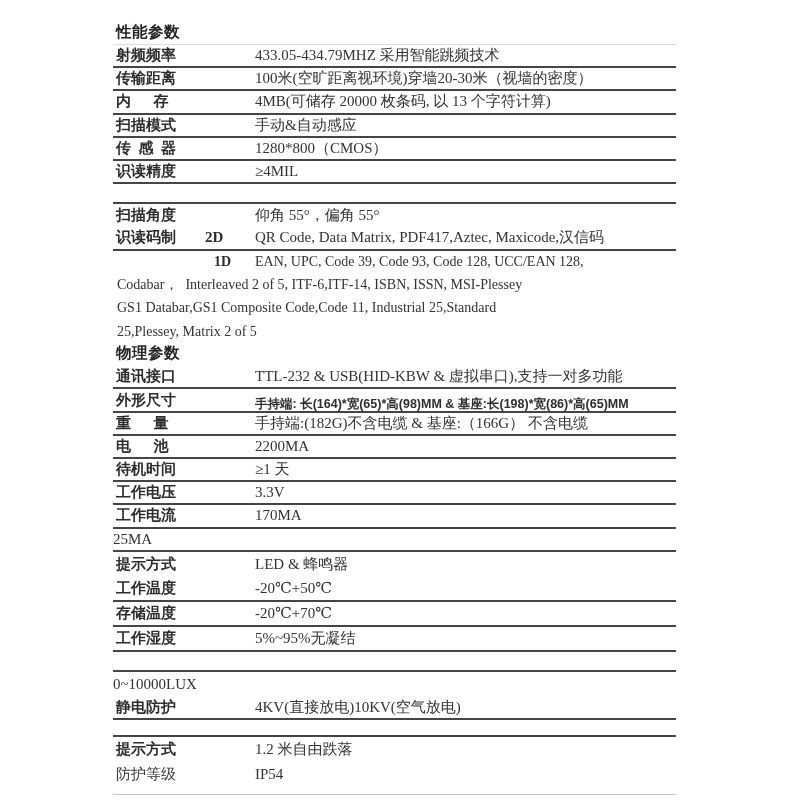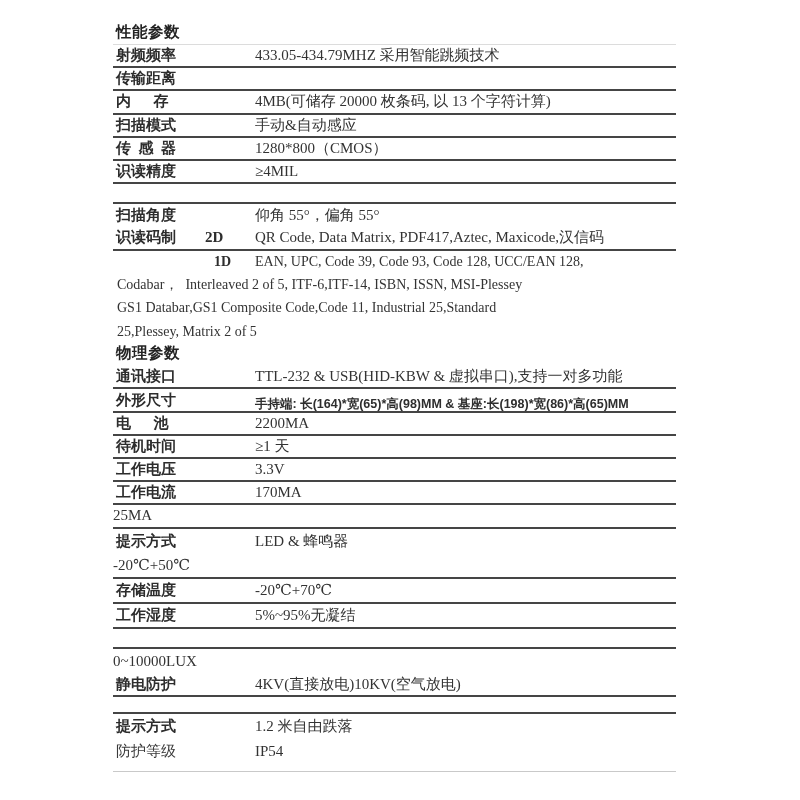--- a/index.html
+++ b/index.html
@@ -44,20 +44,21 @@
   <div class="doc" id="doc">
       <div class="heading underline-light">
         <span>性能参数</span>
       </div>
       <div class="row line">
         <span class="label">射频频率</span>
         <span class="value">433.05-434.79MHZ 采用智能跳频技术</span>
       </div>
       <div class="row line">
         <span class="label">传输距离</span>
+        <span class="value">100米(空旷距离视环境)穿墙20-30米（视墙的密度）</span>
       </div>
       <div class="row line">
         <span class="label">内      存</span>
         <span class="value">4MB(可储存 20000 枚条码, 以 13 个字符计算)</span>
       </div>
       <div class="row line">
         <span class="label">扫描模式</span>
         <span class="value">手动&amp;自动感应</span>
       </div>
       <div class="row line">
@@ -87,20 +88,24 @@
       </div>
       <div class="row line">
         <span class="label">通讯接口</span>
         <span class="value">TTL-232 &amp; USB(HID-KBW &amp; 虚拟串口),支持一对多功能</span>
       </div>
       <div class="row line sans-value">
         <span class="label">外形尺寸</span>
         <span class="value">手持端: 长(164)*宽(65)*高(98)MM &amp; 基座:长(198)*宽(86)*高(65)MM</span>
       </div>
       <div class="row line">
+        <span class="label">重      量</span>
+        <span class="value">手持端:(182G)不含电缆 &amp; 基座:（166G） 不含电缆</span>
+      </div>
+      <div class="row line">
         <span class="label">电      池</span>
         <span class="value">2200MA</span>
       </div>
       <div class="row line">
         <span class="label">待机时间</span>
         <span class="value">≥1 天</span>
       </div>
       <div class="row line">
         <span class="label">工作电压</span>
         <span class="value">3.3V</span>
@@ -110,20 +115,21 @@
         <span class="value">170MA</span>
       </div>
       <div class="row line">
         <span class="value">25MA</span>
       </div>
       <div class="row tall">
         <span class="label">提示方式</span>
         <span class="value">LED &amp; 蜂鸣器</span>
       </div>
       <div class="row line tall">
+        <span class="label">工作温度</span>
         <span class="value">-20℃+50℃</span>
       </div>
       <div class="row line tall">
         <span class="label">存储温度</span>
         <span class="value">-20℃+70℃</span>
       </div>
       <div class="row line tall">
         <span class="label">工作湿度</span>
         <span class="value">5%~95%无凝结</span>
       </div>

